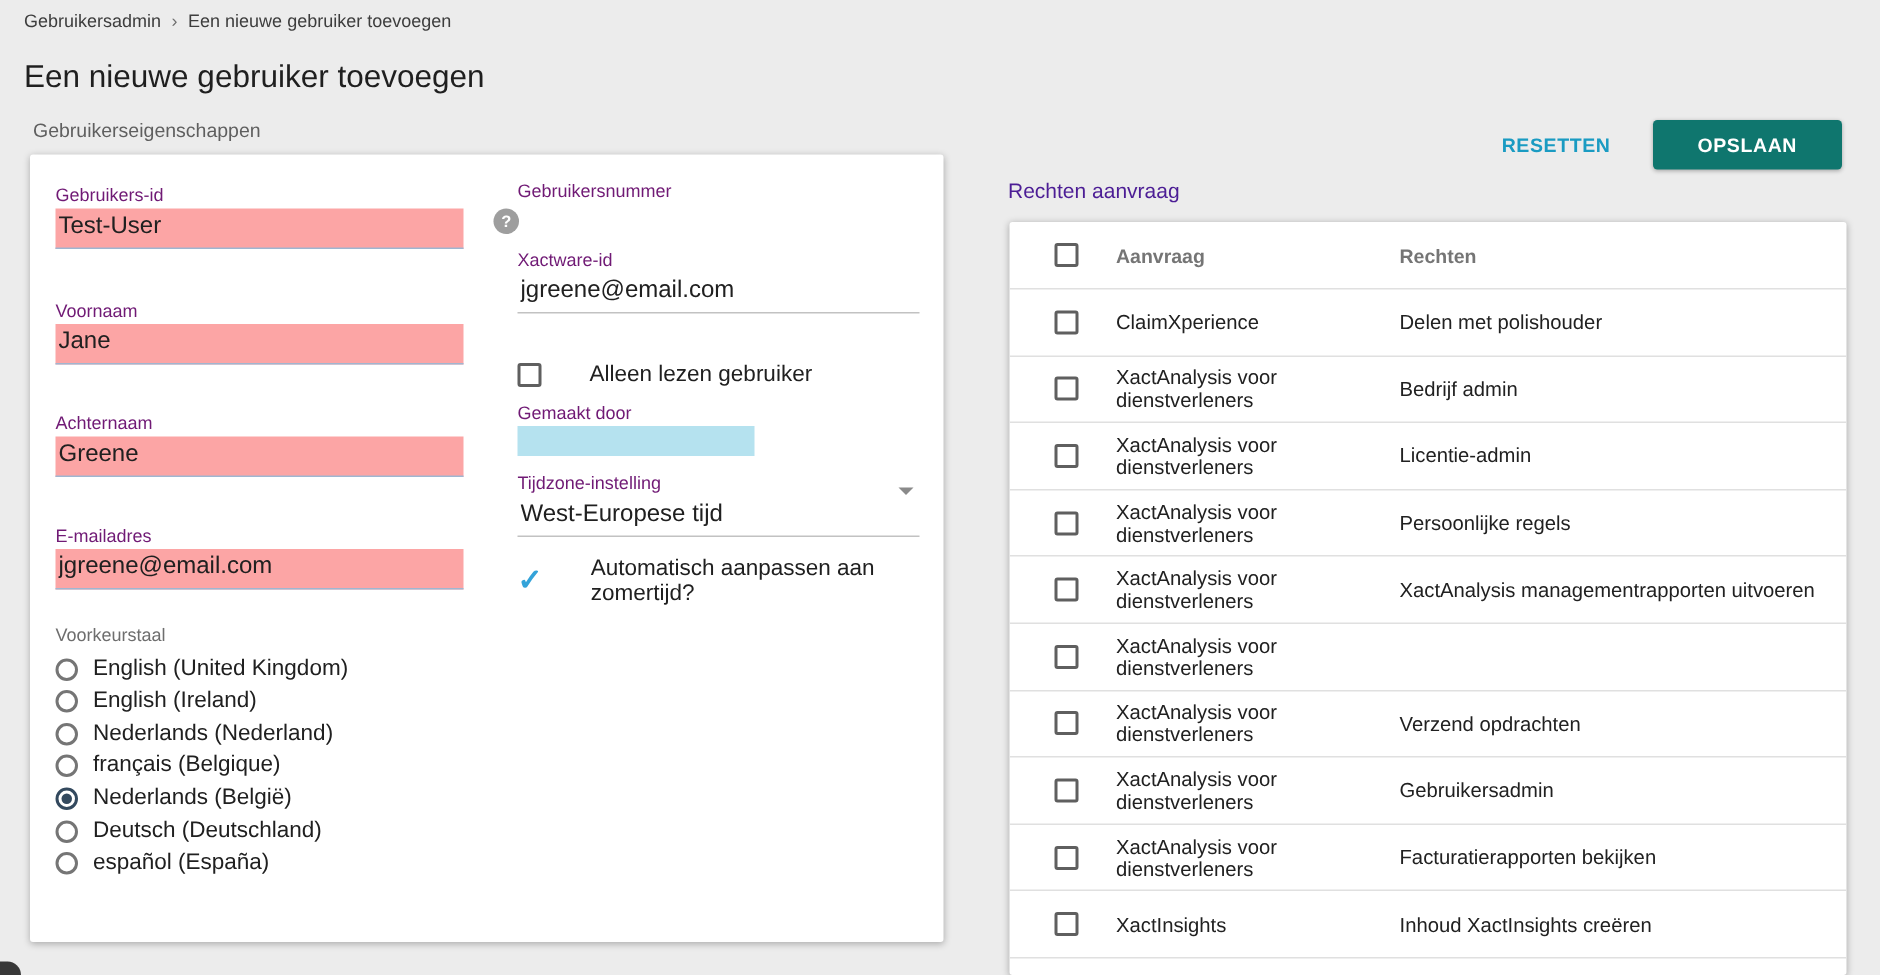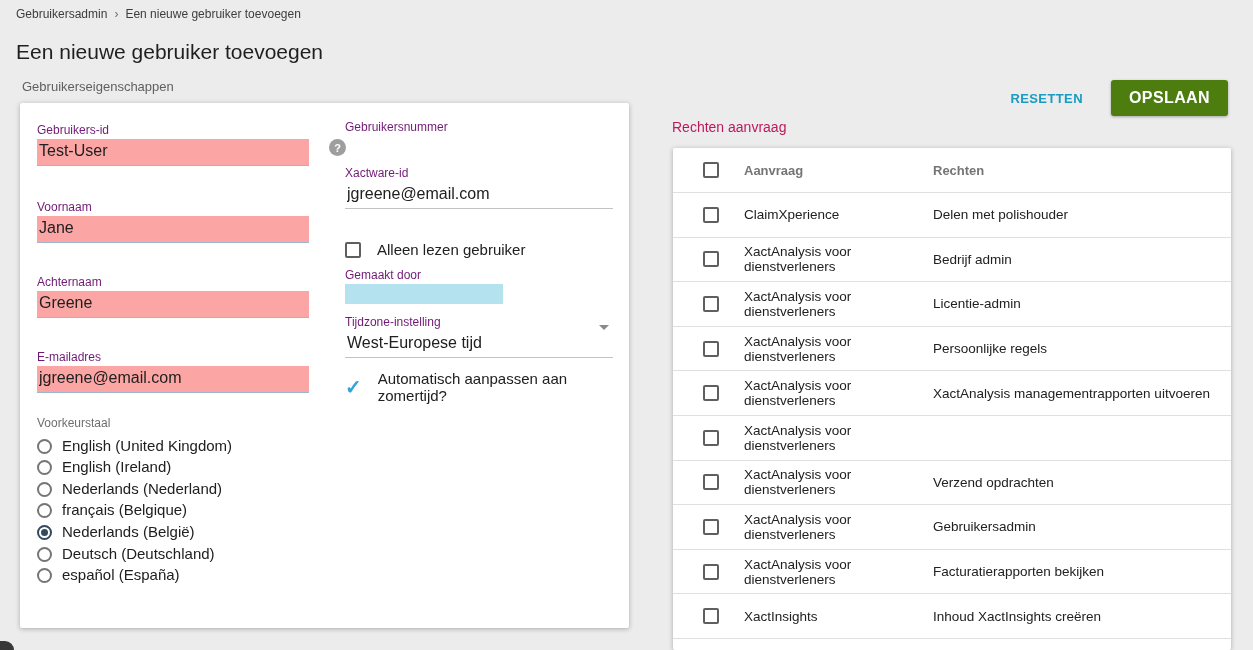--- a/index.html
+++ b/index.html
@@ -27,24 +27,24 @@
     font-size:13px; color:#5f5f5f;
   }
 
   .actions { position:absolute; right:25px; top:80px; display:flex; align-items:center; gap:28px; }
   .btn-text {
     background:none; border:none; cursor:pointer;
     color:#1a9bc2; font-family:inherit;
     font-size:13px; font-weight:bold; letter-spacing:.4px;
   }
   .btn-filled {
-    background:#4d7c0f; border:none; cursor:pointer;
+    background:#0f766e; border:none; cursor:pointer;
     color:#fff; font-family:inherit;
-    font-size:16px; font-weight:bold; letter-spacing:.4px;
-    padding:9px 18px; border-radius:3px;
+    font-size:13px; font-weight:bold; letter-spacing:.4px;
+    padding:9px 30px; border-radius:3px;
     box-shadow:0 1px 3px rgba(0,0,0,.3);
   }
 
   
   .card {
     position:absolute; background:#fff; border-radius:2px;
     box-shadow:0 1px 5px rgba(0,0,0,.28);
   }
   .form-card { left:20px; top:103px; width:609px; height:525px; }
 
@@ -86,40 +86,40 @@
     content:""; width:7px; height:7px; border-radius:50%; background:#33495e;
   }
   .radio-label { font-size:15px; color:#202020; }
 
   
   .cbx {
     width:16px; height:16px; border:2px solid #5f5f5f; border-radius:2px;
     background:#fff; flex:none; cursor:pointer;
   }
   .cb-row { display:flex; align-items:center; position:absolute; }
-  .cb-label { font-size:15px; color:#202020; margin-left:16px; }
+  .cb-label { font-size:15px; color:#202020; margin-left:32px; }
 
   .highlight-bar {
     width:158px; height:20px; background:#b5e2ef; margin-top:1px;
   }
 
   .select-row { position:relative; }
   .select-arrow {
     position:absolute; right:4px; top:10px;
     width:0; height:0;
     border-left:5px solid transparent; border-right:5px solid transparent;
     border-top:5px solid #8a8a8a;
   }
 
   .checkmark {
     color:#34a3d9; font-size:20px; font-weight:bold; line-height:16px; flex:none;
   }
 
   
-  .rights-title { position:absolute; left:672px; top:119px; font-size:14px; color:#be185d; }
+  .rights-title { position:absolute; left:672px; top:119px; font-size:14px; color:#4c1d95; }
   .rights-card { left:673px; top:148px; width:558px; height:502px; overflow:hidden; }
   .trow {
     display:flex; align-items:center;
     height:44.6px; border-bottom:1px solid #e0e0e0;
     padding-left:30px;
   }
   .trow.head { height:45px; }
   .tcell-cbx { width:16px; margin-right:25px; }
   .tcell-a { width:189px; font-size:13.5px; color:#212121; padding-right:8px; }
   .tcell-r { flex:1; font-size:13.5px; color:#212121; padding-right:19px; }

